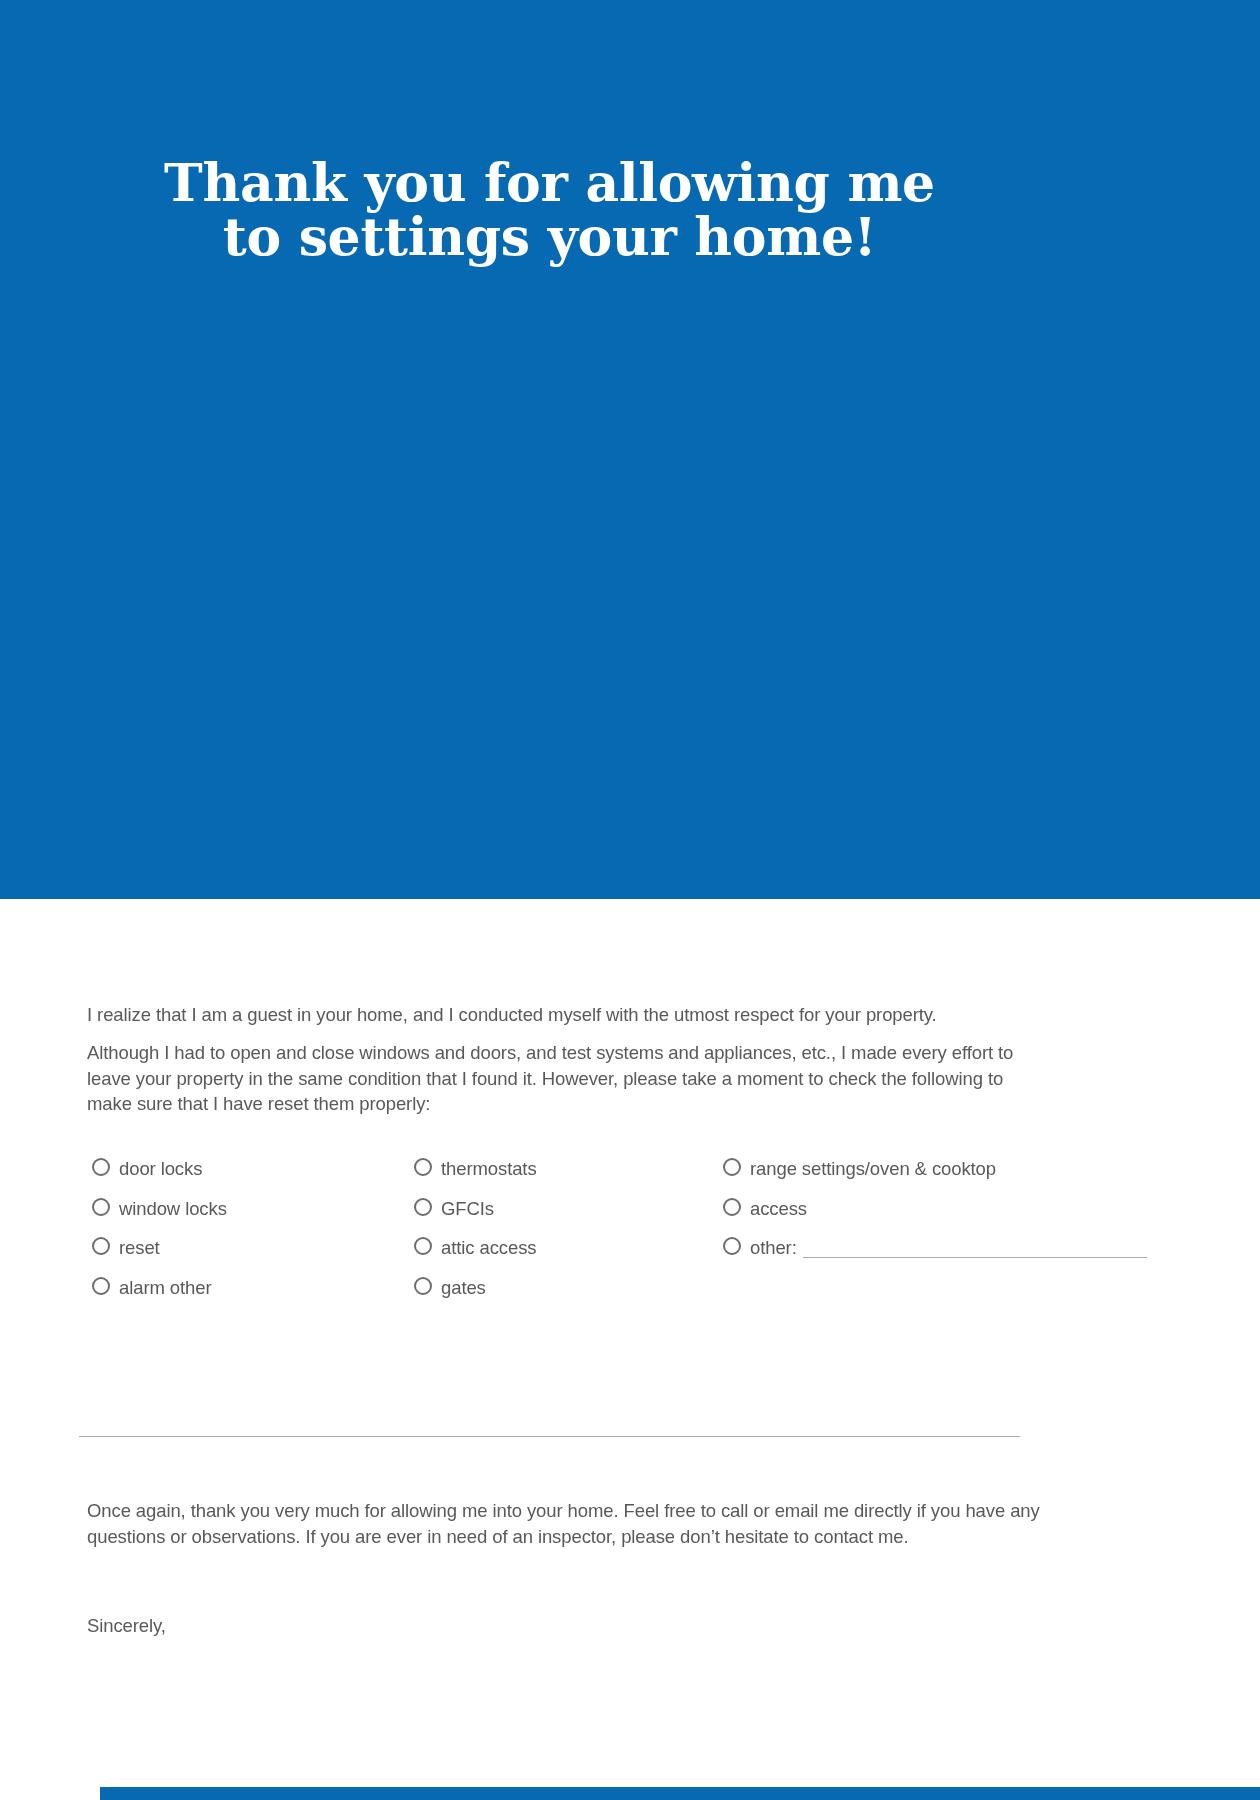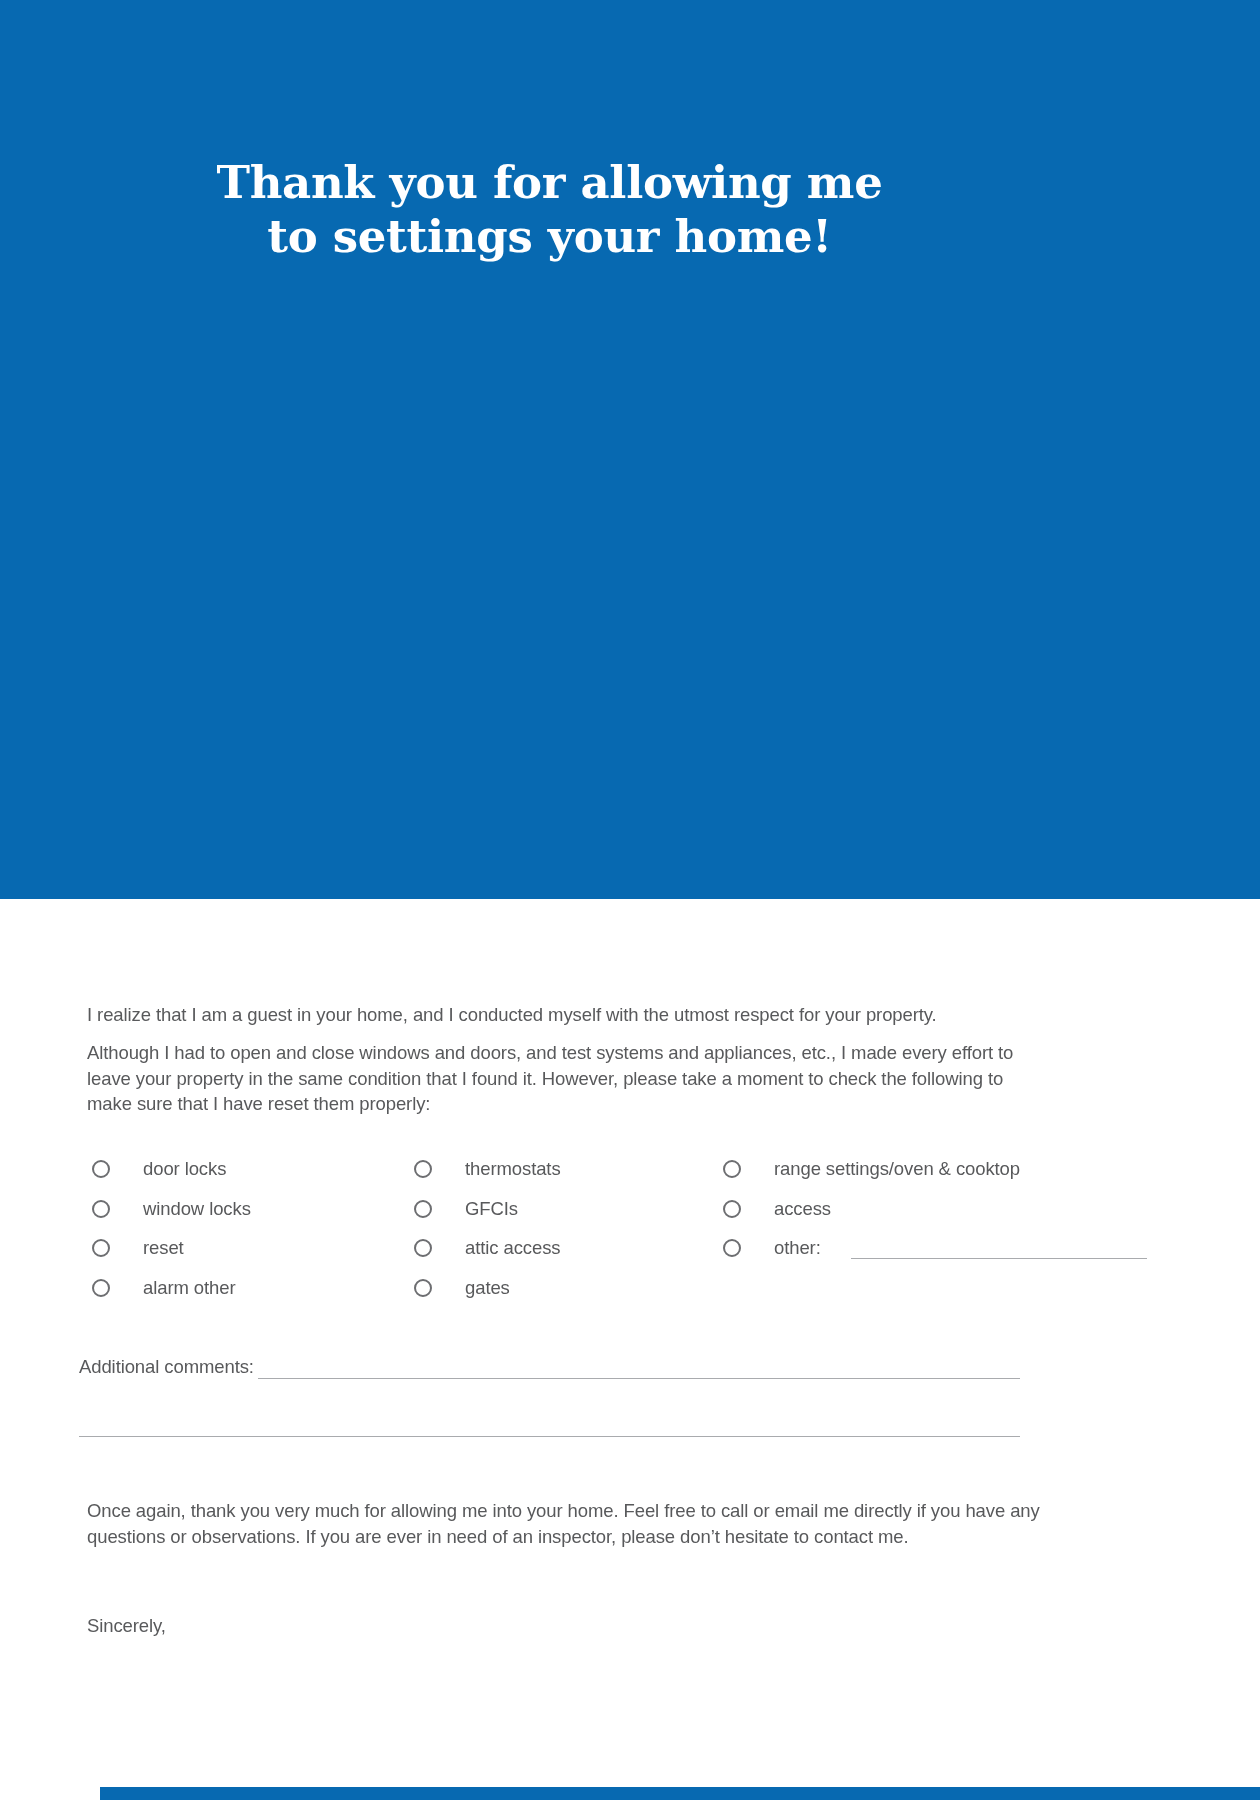--- a/index.html
+++ b/index.html
@@ -18,21 +18,21 @@
     top:0;left:0;
     width:1260px;height:899px;
     background:var(--header-bg,#0769b1);
   }
   .hero-title{
     position:absolute;
     top:156px;left:79px;width:941px;
     text-align:center;
     font-family:"DejaVu Serif", serif;
     font-weight:700;
-    font-size:45px;
+    font-size:52px;
     line-height:54px;
     letter-spacing:-0.3px;
     color:#ffffff;
   }
   
   .para{
     position:absolute;
     left:87px;width:941px;
     font-size:18.5px;
     line-height:25.5px;
@@ -49,24 +49,22 @@
     top:1158px;left:92px;width:1070px;
     font-size:18.5px;
     letter-spacing:-0.1px;
   }
   .cl-col{position:absolute;top:0;}
   .cl-col.c1{left:0;width:300px;}
   .cl-col.c2{left:322px;width:290px;}
   .cl-col.c3{left:631px;width:424px;}
   .cl-row{
     display:flex;
-    align-items:center;
     height:22px;
     margin-bottom:17.5px;
-    gap:24px;
   }
   .cb{
     flex:0 0 auto;
     width:18px;height:18px;
     box-sizing:border-box;
     border:2px solid var(--circle-gray,#6d6e71);
     border-radius:50%;
     background:transparent;
     margin-right:9px;
   }
@@ -170,24 +168,20 @@
       </div>
       <div class="cl-row">
         <span class="cb"></span>
         <span class="cl-label">other:</span>
         <span class="fill-line other-line"></span>
       </div>
     </div>
 
   </div>
 
-  <div class="comments-row">
-    <span class="comments-label">Additional comments:</span>
-    <span class="fill-line comments-line"></span>
-  </div>
   <div class="blank-line-2"></div>
 
   <div class="para closing">Once again, thank you very much for allowing me into your home. Feel free to call or email me directly if you have any questions or observations. If you are ever in need of an inspector, please don’t hesitate to contact me.</div>
 
   <div class="para signoff">Sincerely,</div>
 
   <div class="footer-bar"></div>
 
 </div>
 

